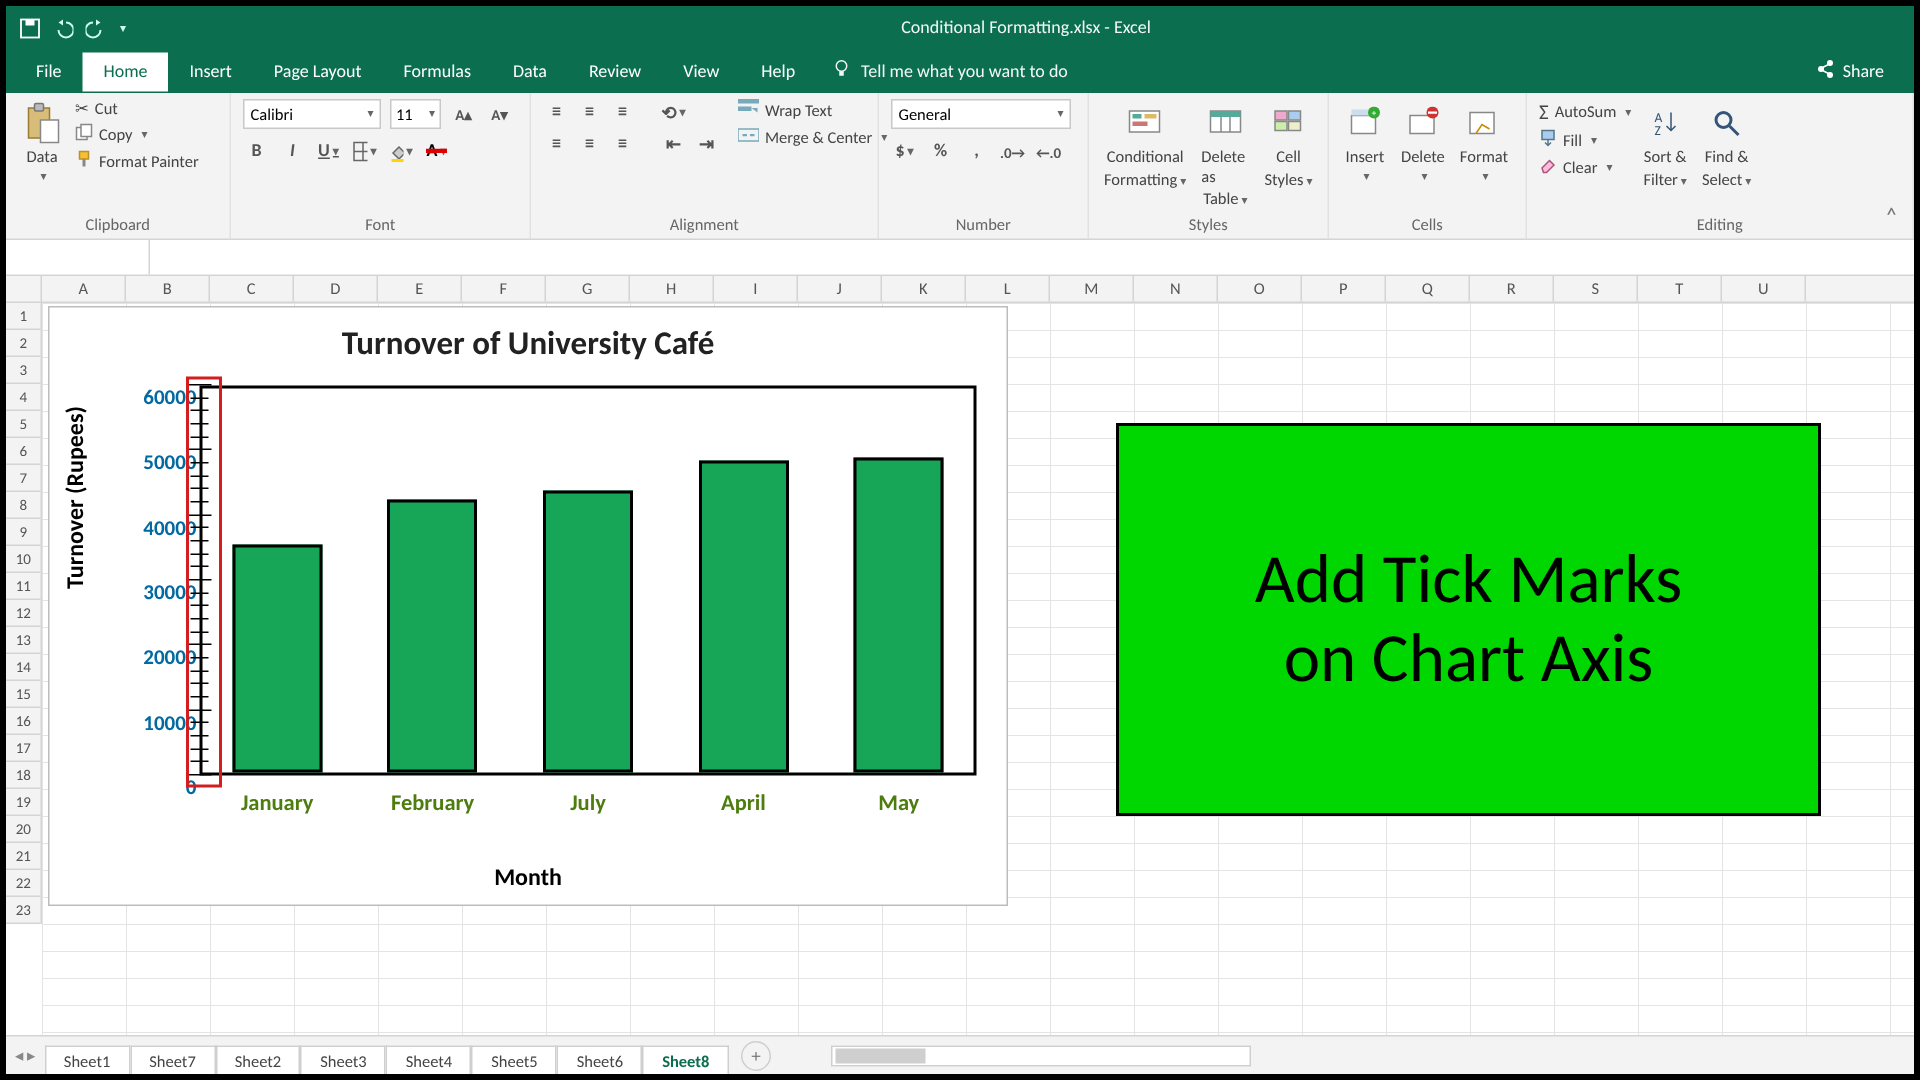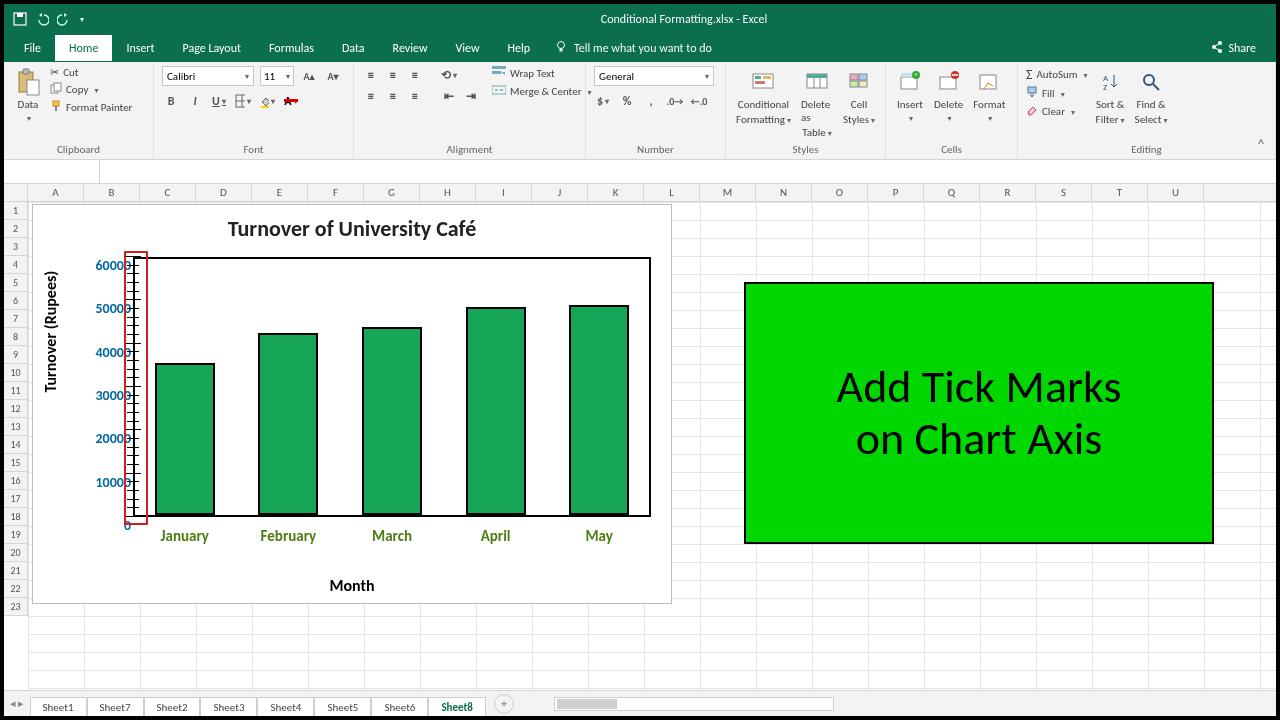--- a/index.html
+++ b/index.html
@@ -513,21 +513,21 @@
         <div class="tickmark" style="bottom: 225.333px;"></div>
         <div class="tickmark" style="bottom: 234px;"></div>
         <div class="tickmark" style="bottom: 242.667px;"></div>
         <div class="tickmark" style="bottom: 251.333px;"></div>
         <div class="tickmark" style="bottom: 260px; left: -8px; width: 16px;"></div>
         <div class="bar" style="left: 21.8px; height: 151.667px; background: rgb(23, 165, 88);"></div>
         <div class="xcat" style="left: 51.8px; top: 270px;">January</div>
         <div class="bar" style="left: 125.4px; height: 182px; background: rgb(23, 165, 88);"></div>
         <div class="xcat" style="left: 155.4px; top: 270px;">February</div>
         <div class="bar" style="left: 229px; height: 188.5px; background: rgb(23, 165, 88);"></div>
-        <div class="xcat" style="left: 259px; top: 270px;">March</div>
+        <div class="xcat" style="left: 259px; top: 270px;">July</div>
         <div class="bar" style="left: 332.6px; height: 208px; background: rgb(23, 165, 88);"></div>
         <div class="xcat" style="left: 362.6px; top: 270px;">April</div>
         <div class="bar" style="left: 436.2px; height: 210.167px; background: rgb(23, 165, 88);"></div>
         <div class="xcat" style="left: 466.2px; top: 270px;">May</div>
       </div>
 
     <div class="axis-highlight" style="left:91px;top:46px;width:24px;height:274px;"></div>
   </div>
 
   <div class="callout">

